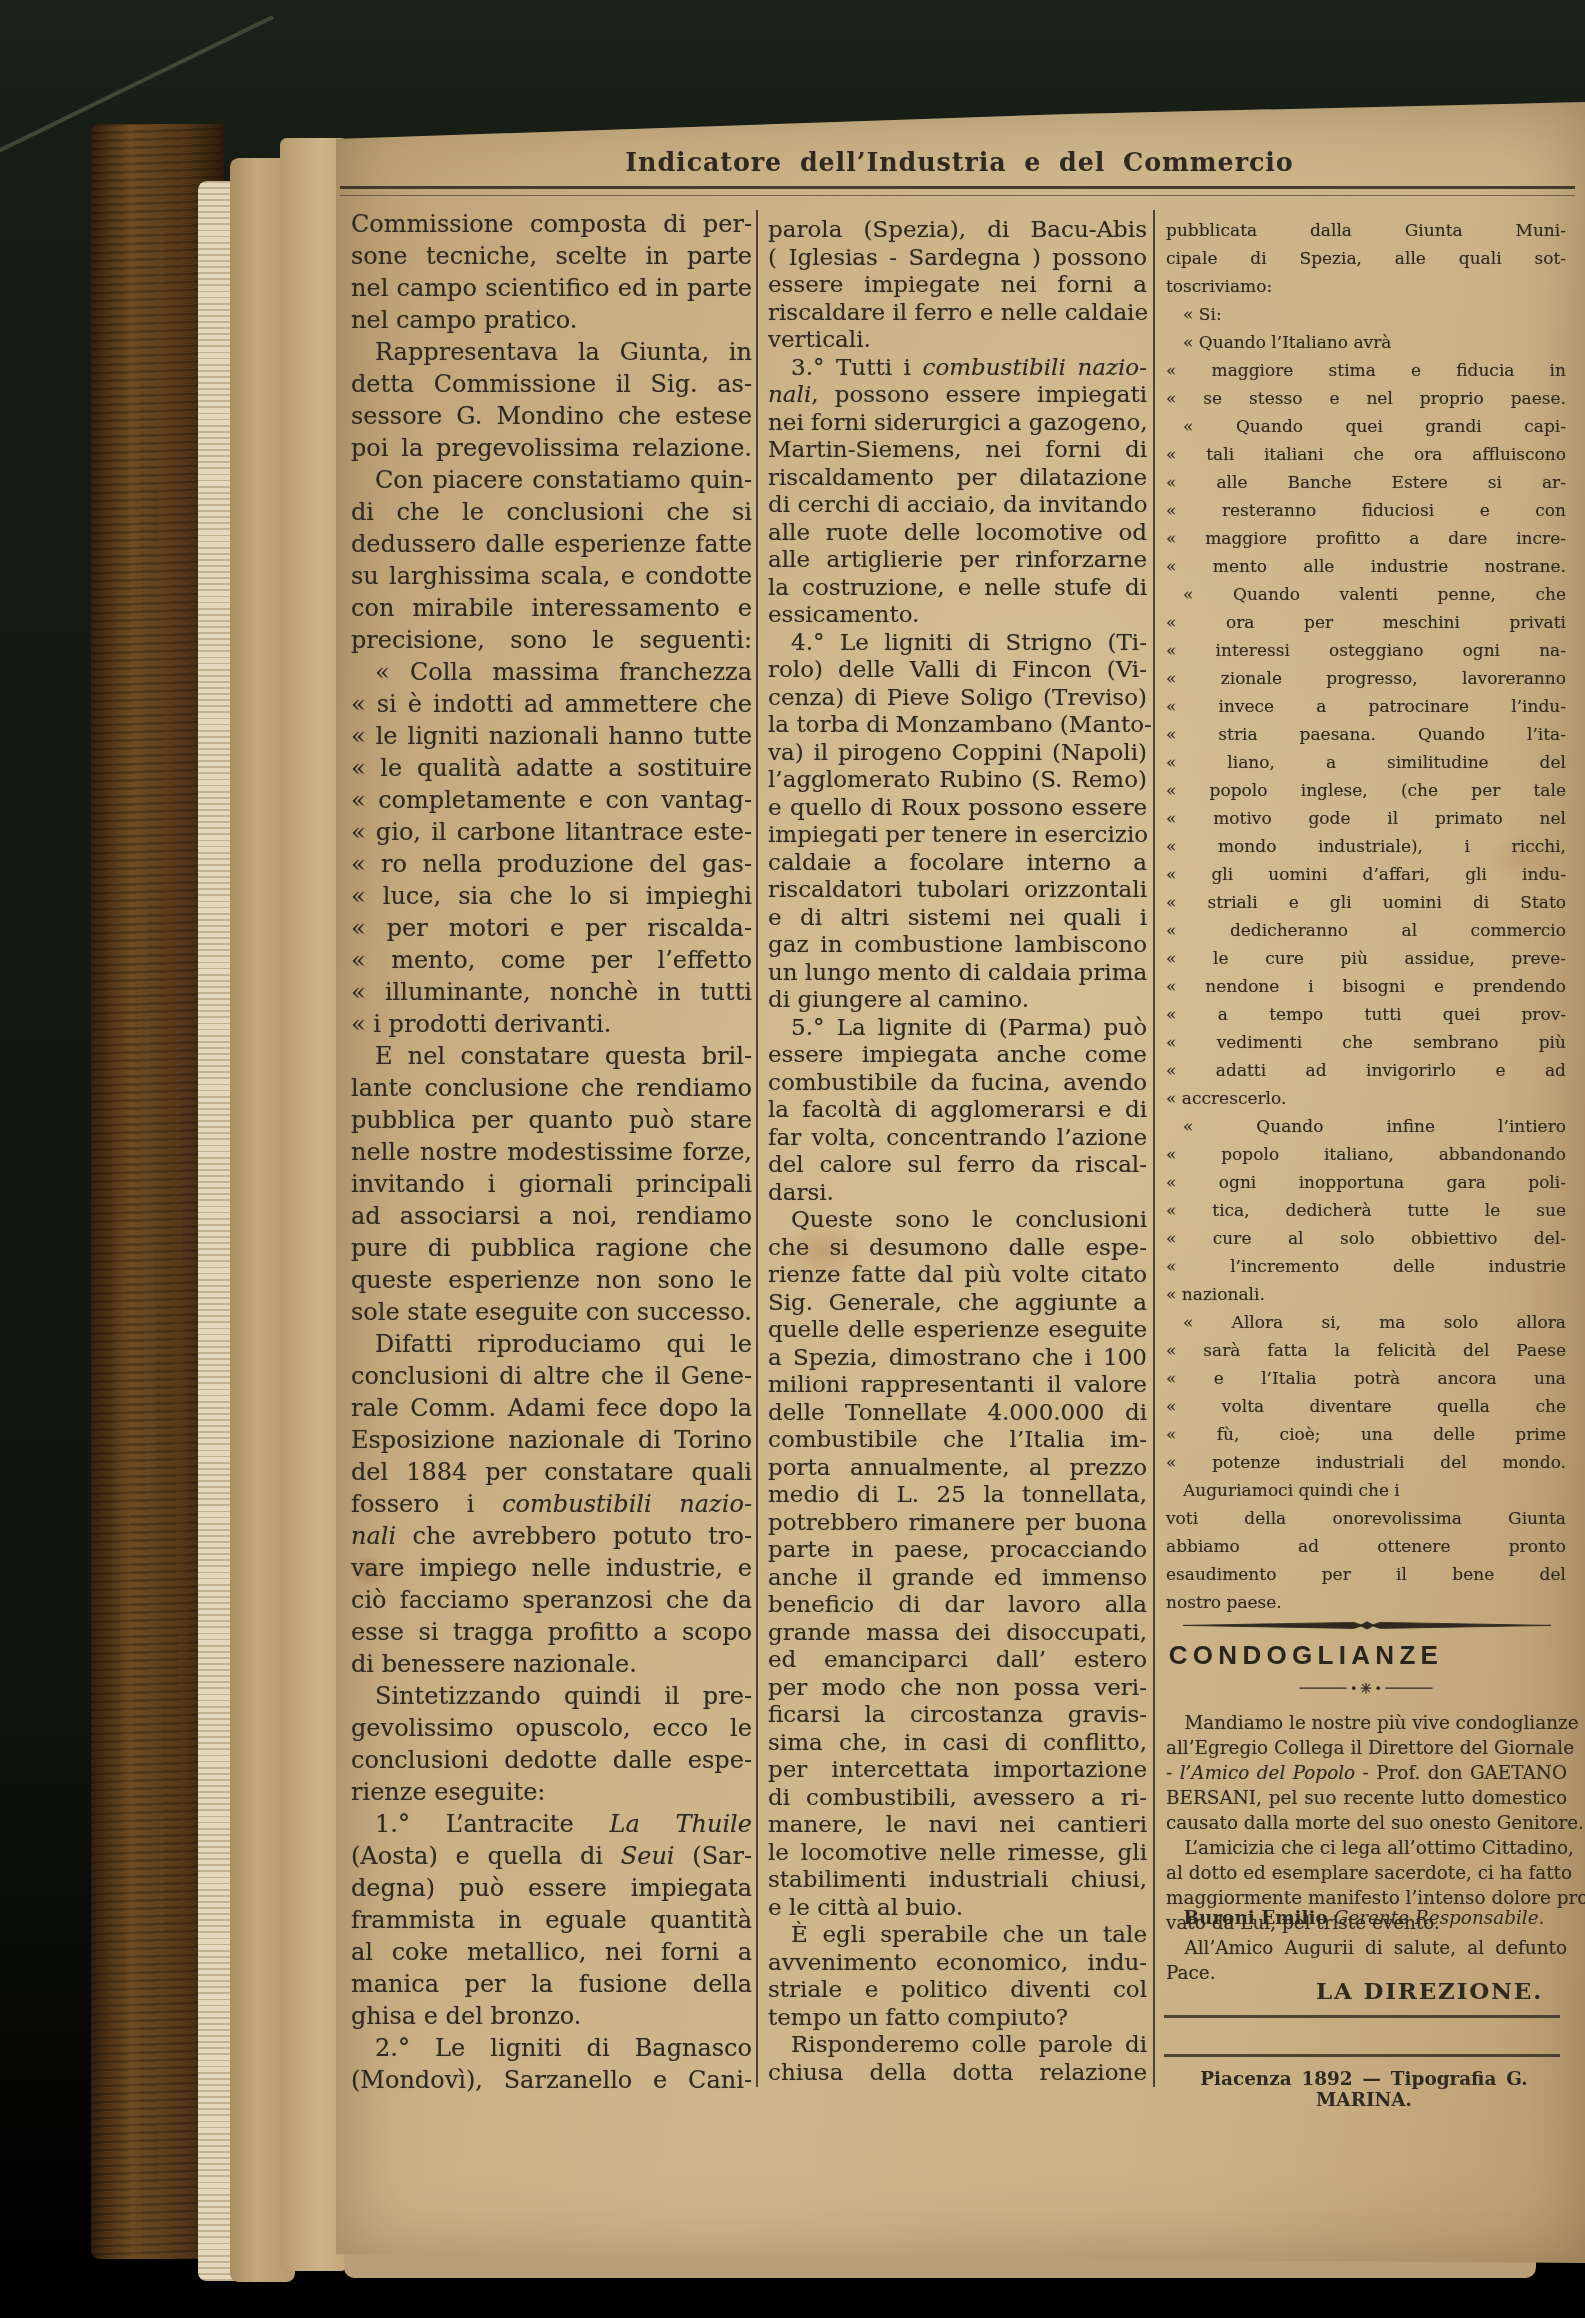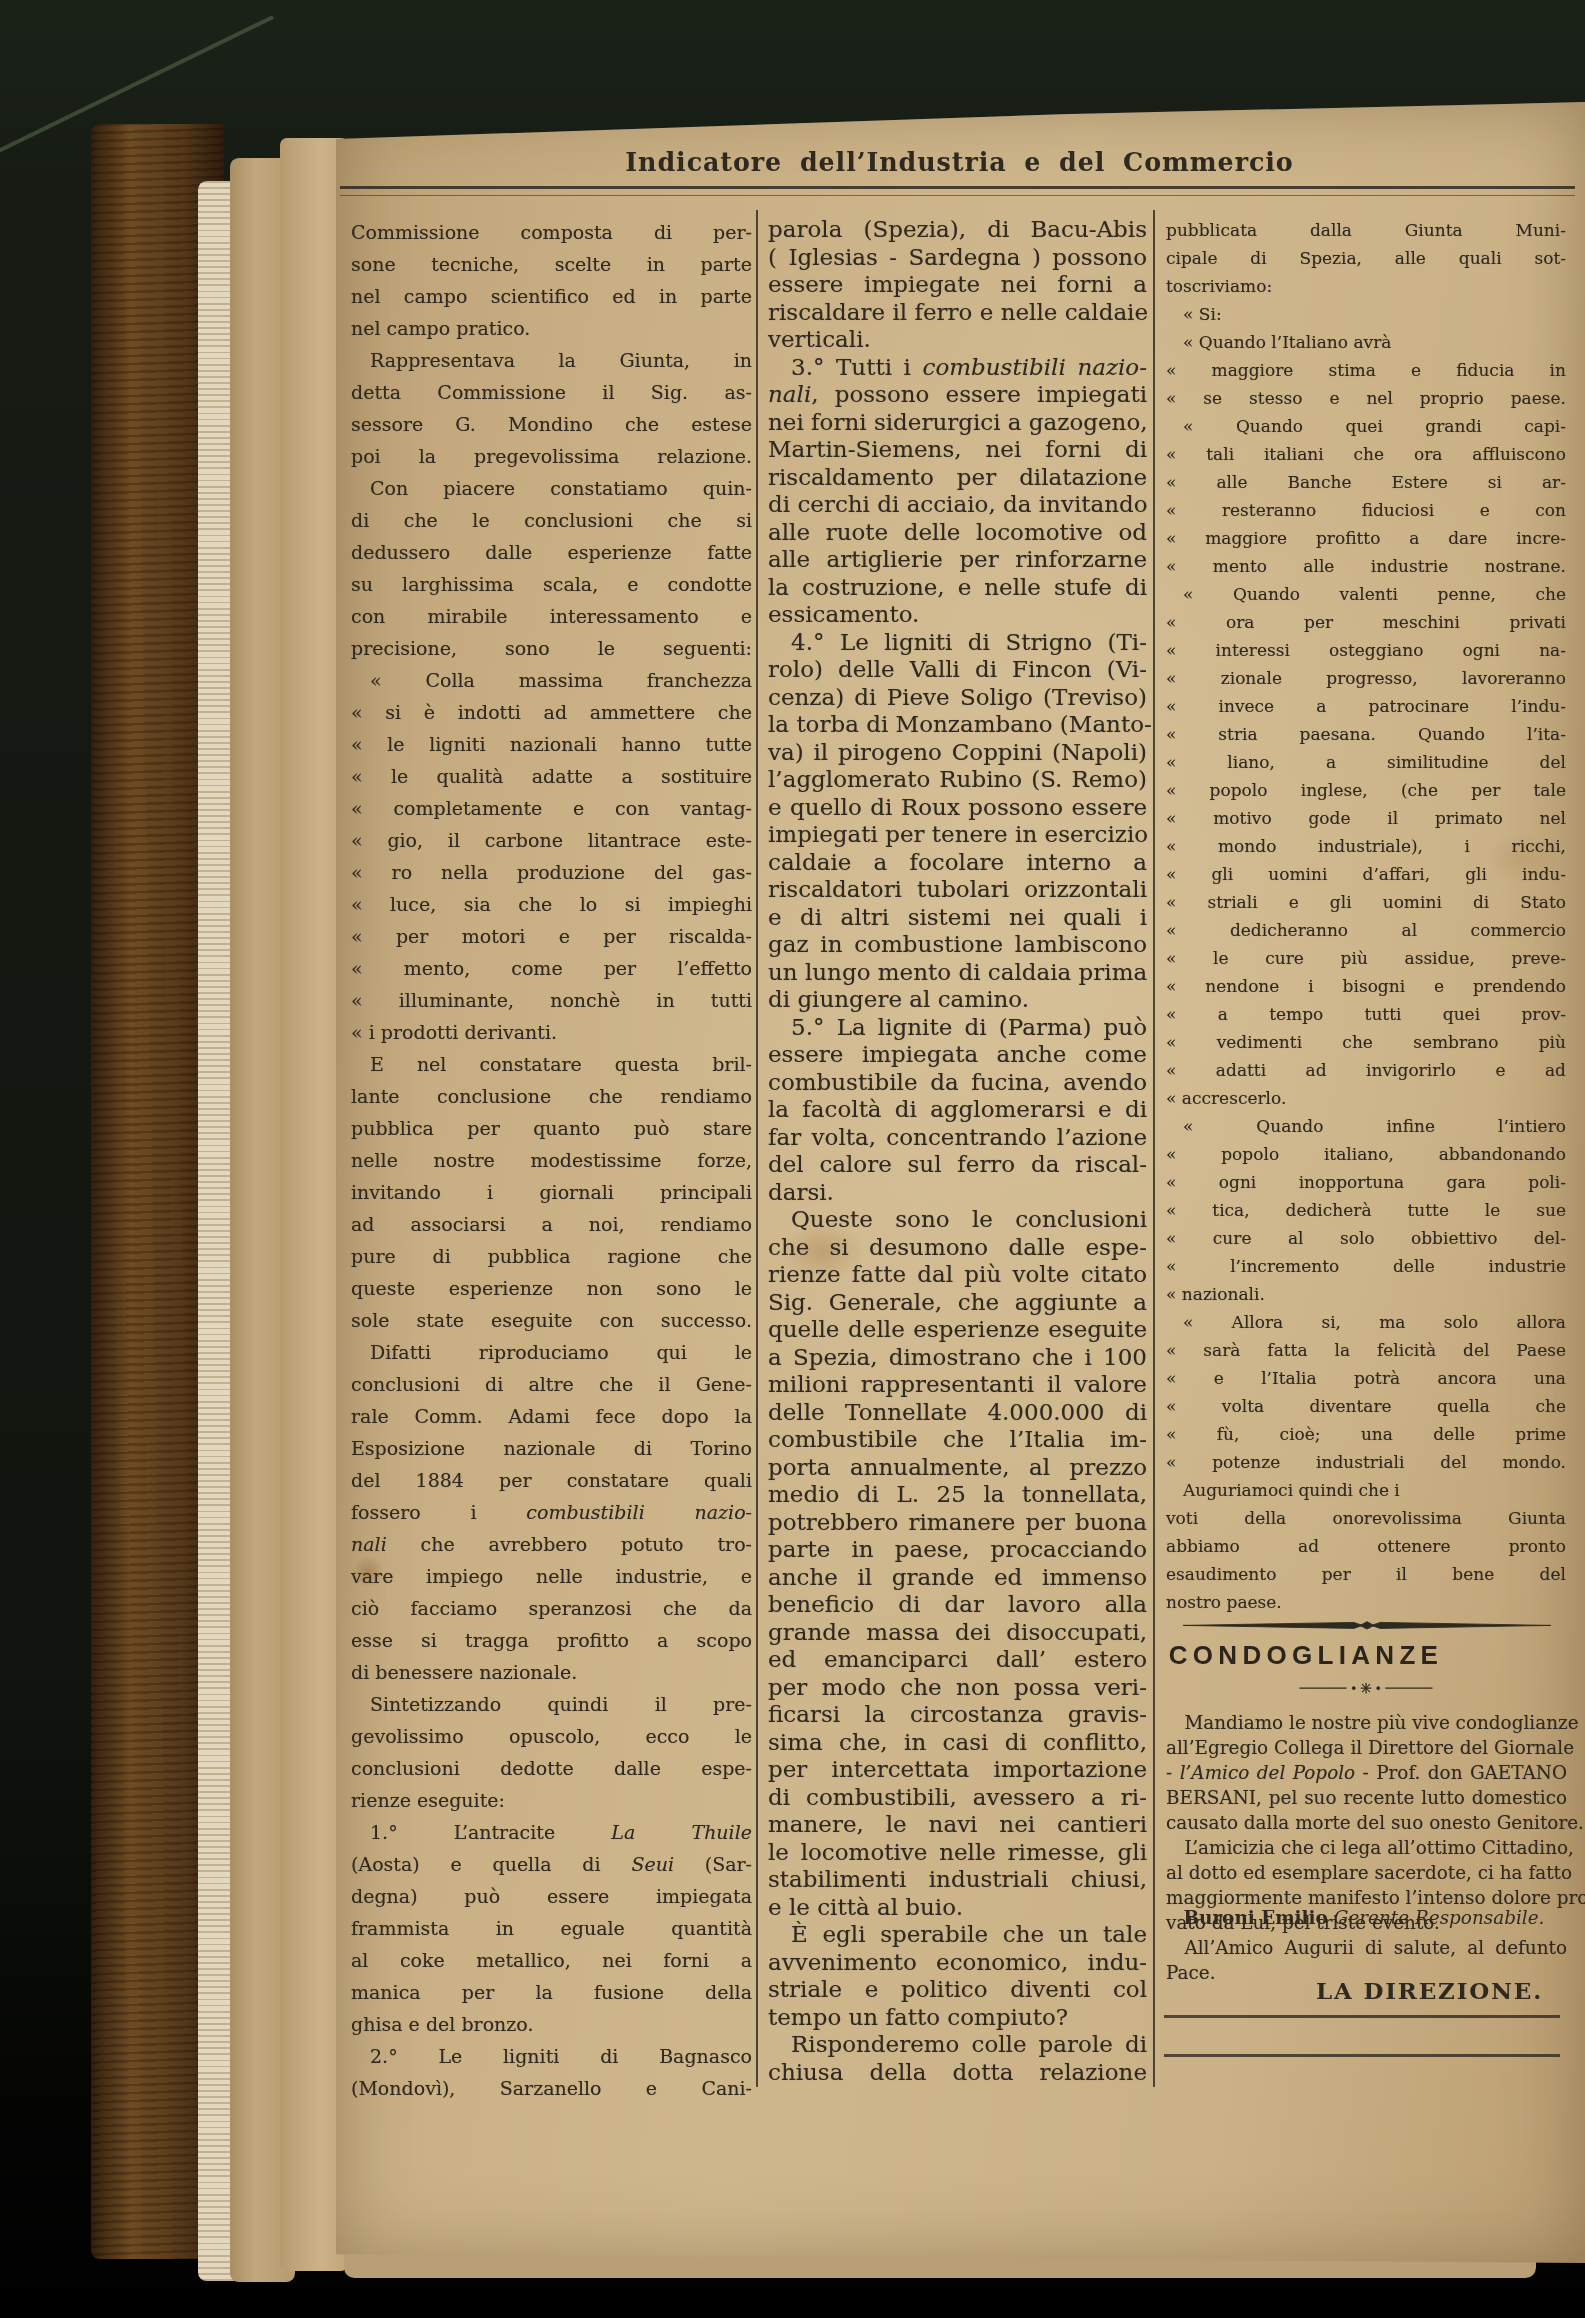--- a/index.html
+++ b/index.html
@@ -31,21 +31,21 @@
     box-shadow:inset 0 0 79px rgba(70,46,16,.35);}
   
   .masthead{left:346px;top:147px;width:1227px;text-align:center;font-size:25.4px;font-weight:700;
     color:#2f2920;word-spacing:8px;letter-spacing:0.9px;}
   .headrule{left:340px;top:186px;width:1235px;height:6.1px;
     border-top:3.5px solid rgba(47,41,32,.85);border-bottom:1.8px solid rgba(47,41,32,.55);}
   .vrule{width:1.8px;background:rgba(45,39,29,.8);top:210px;height:1877px;}
   .vr1{left:756px;} .vr2{left:1153px;}
   
   .col{color:#2f2920;text-shadow:0 0 0.9px rgba(47,41,32,.35);}
-  .c1{left:351px;top:216px;width:401px;font-size:19px;}
+  .c1{left:351px;top:208px;width:401px;font-size:24px;}
   .c1 .line{height:32px;line-height:32px;}
   .c2{left:768px;top:216px;width:379px;font-size:23px;}
   .c2 .line{height:27.5px;line-height:27.5px;}
   .c3{left:1166px;top:216px;width:400px;font-size:17px;}
   .c3 .line{height:28px;line-height:28px;}
   .line{white-space:nowrap;text-align:justify;text-align-last:justify;}
   .line.short{text-align-last:left;white-space:normal;}
   .line i{font-style:italic;}
   
   .divider{left:1183px;top:1617px;width:368px;height:8.8px;}
@@ -305,14 +305,15 @@
     </div>
 
   <div class="abs signature">LA DIREZIONE.</div>
 
   <div class="abs frule fr1"></div>
   <div class="abs buroni">
     <b>Buroni Emilio</b>
     <i>Gerente Responsabile.</i>
   </div>
   <div class="abs frule fr2"></div>
+  <div class="abs piacenza">Piacenza 1892 — Tipografia G. MARINA.</div>
 </div>
 
 
 </body></html>

